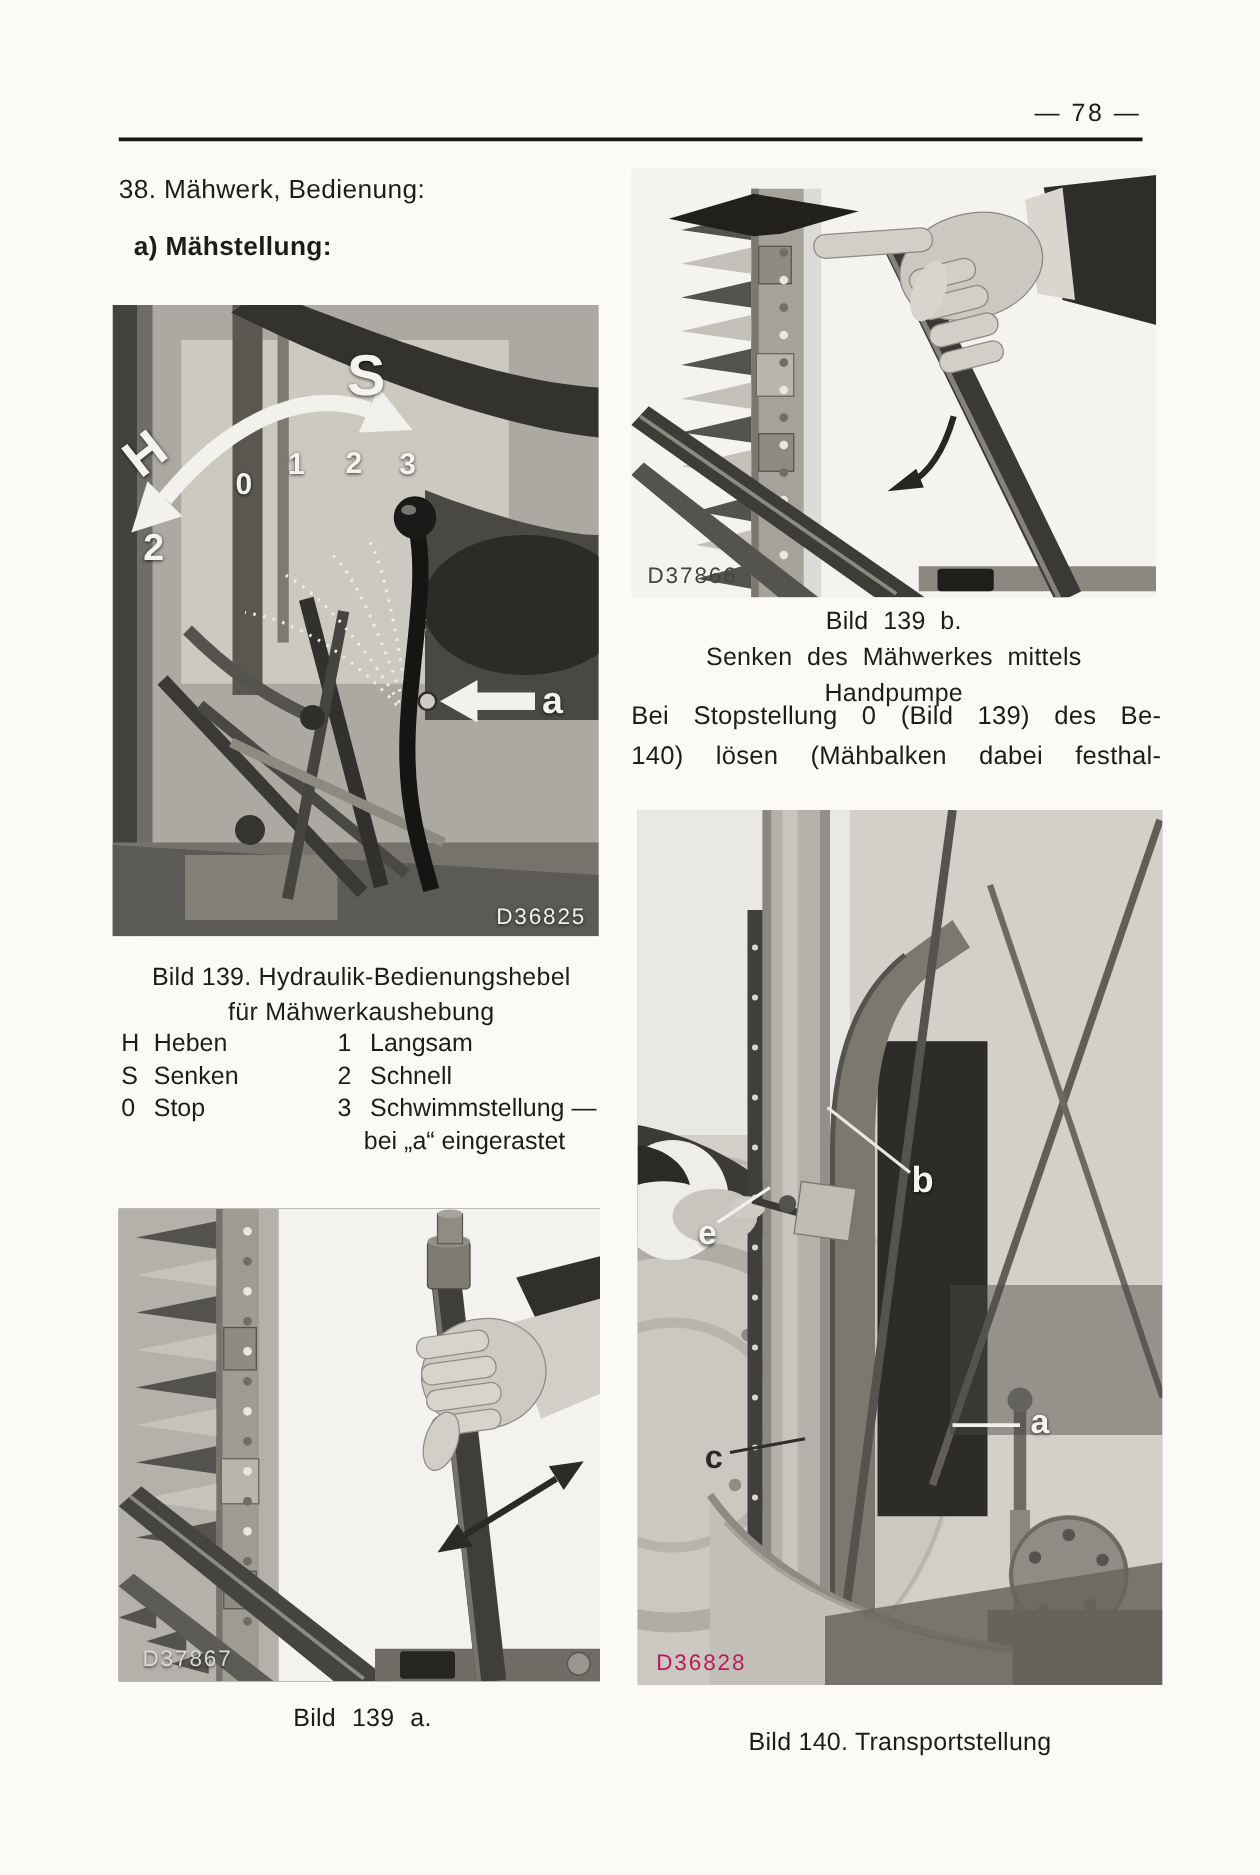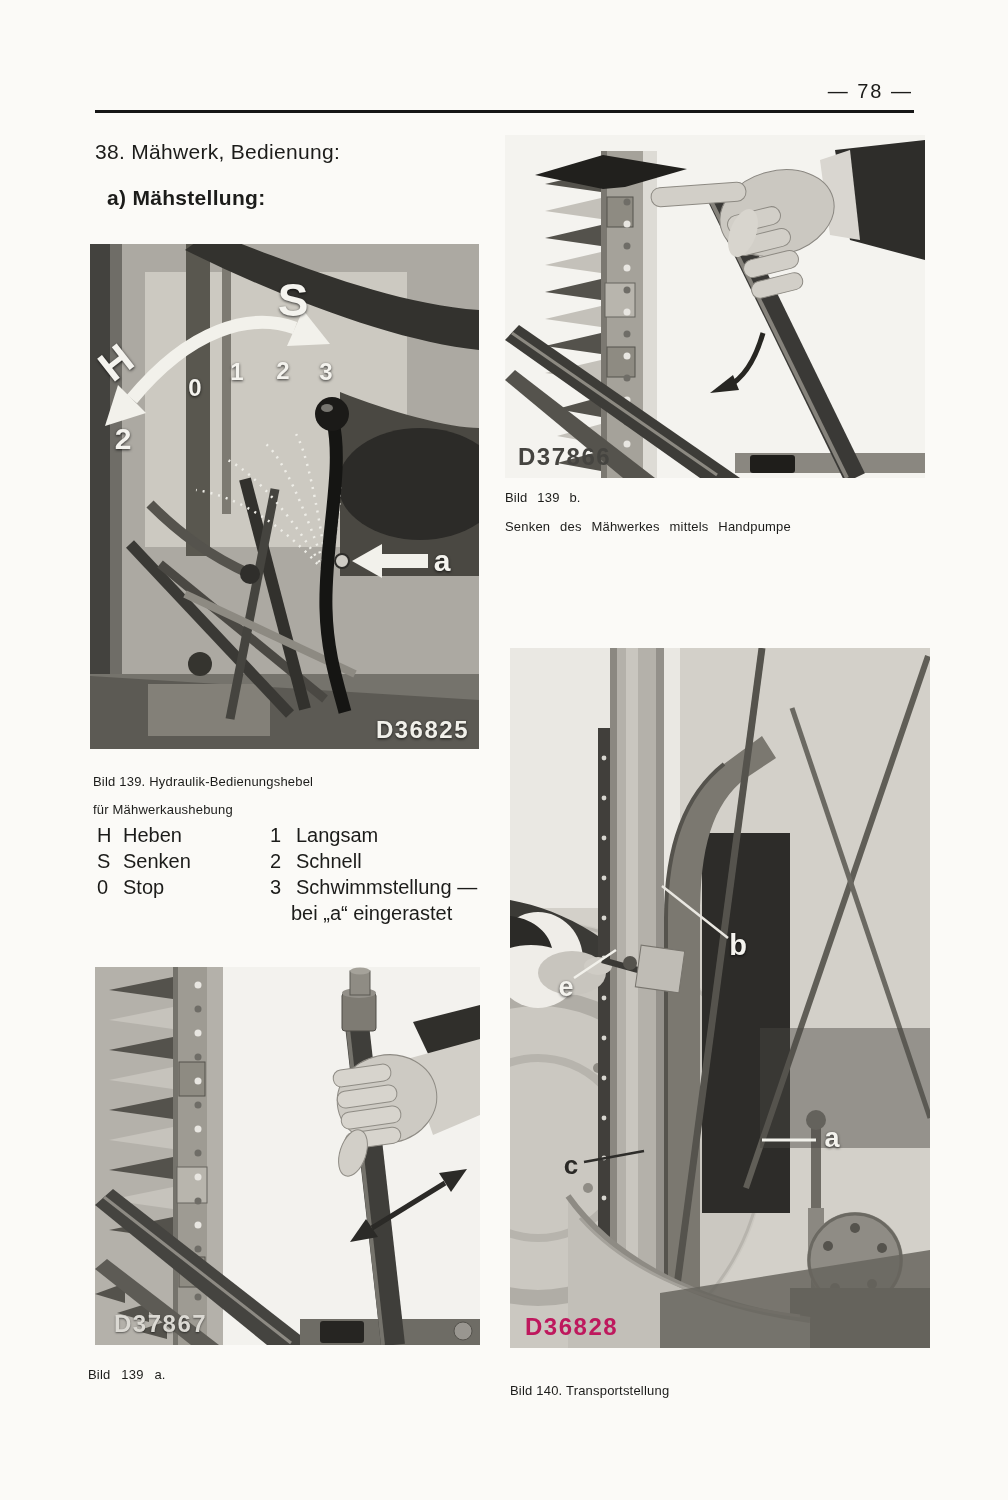--- a/index.html
+++ b/index.html
@@ -22,42 +22,42 @@
   figure.photo { position:absolute; overflow:hidden; background:#cfccc5; }
   figure.photo svg { display:block; width:100%; height:100%; }
   .fig139  { left:90px;  top:244px; width:389px; height:505px; }
   .fig139b { left:505px; top:135px; width:420px; height:343px; }
   .fig140  { left:510px; top:648px; width:420px; height:700px; }
   .fig139a { left:95px;  top:967px; width:385px; height:378px; }
 
   .ph-label { position:absolute; transform:translate(-50%,-50%); font-weight:bold;
               color:#f4f3ee; text-shadow:0 1px 3px rgba(0,0,0,.75); line-height:1; }
   .ph-label.dark { color:#2a2926; text-shadow:none; }
-  .ph-code { position:absolute; font-weight:bold; font-size:24px; letter-spacing:1.5px; line-height:1; }
+  .ph-code { position:absolute; font-weight:normal; font-size:18px; letter-spacing:1.5px; line-height:1; }
 
   
   .l-s  { left:203px; top:56px;  font-size:46px; }
   .l-h  { left:26px;  top:119px; font-size:42px; transform:translate(-50%,-50%) rotate(-38deg); }
   .l-n0 { left:105px; top:144px; font-size:24px; }
   .l-n1 { left:147px; top:128px; font-size:24px; }
   .l-n2 { left:193px; top:127px; font-size:24px; }
   .l-n3 { left:236px; top:128px; font-size:24px; }
   .l-n2b{ left:33px;  top:195px; font-size:30px; }
   .l-a  { left:352px; top:317px; font-size:30px; }
   .c-139  { right:10px; bottom:7px; color:#f1f0ea; text-shadow:0 1px 3px rgba(0,0,0,.7); }
   .c-139b { left:13px;  bottom:9px; color:#454440; }
   
   .l-e  { left:56px;  top:339px; font-size:27px; }
   .l-b  { left:228px; top:297px; font-size:29px; }
   .l-c  { left:61px;  top:517px; font-size:26px; }
   .l-a2 { left:322px; top:490px; font-size:27px; }
   .c-140  { left:15px; bottom:9px; color:#be185d; }
   .c-139a { left:19px; bottom:9px; color:#dbd9d3; text-shadow:0 1px 2px rgba(0,0,0,.5); }
 
-  .caption { position:absolute; font-size:13px; letter-spacing:0.2px; }
+  .caption { position:absolute; text-align:center; font-size:20px; letter-spacing:0.2px; }
   .cap-139  { left:93px;  top:768px;  width:392px; line-height:28px; }
   .cap-139b { left:505px; top:483px;  width:420px; line-height:29px; word-spacing:6px; }
   .cap-139a { left:88px;  top:1361px; width:404px; line-height:28px; word-spacing:7px; }
   .cap-140  { left:510px; top:1383px; width:420px; }
 
   .legend { position:absolute; top:822px; font-size:20px; line-height:26px; }
   .legend-left  { left:97px; }
   .legend-right { left:270px; }
   .legend .row { display:flex; }
   .legend .k { width:26px; flex:none; }
@@ -233,20 +233,22 @@
     </svg>
     <span class="ph-code c-139b">D37866</span>
   </figure>
 
   <div class="caption cap-139b">
     <div>Bild 139 b.</div>
     <div>Senken des Mähwerkes mittels Handpumpe</div>
   </div>
 
   <div class="para">
+    <div class="pline">Bei Stopstellung 0 (Bild 139) des Be-</div>
+    <div class="pline">140) lösen (Mähbalken dabei festhal-</div>
   </div>
 
   <figure class="photo fig140">
     <svg viewBox="0 0 420 700">
       <rect width="420" height="700" fill="#d3d0c9"></rect>
       <rect width="170" height="260" fill="#eae8e3"></rect>
       <g>
         <circle cx="28" cy="500" r="228" fill="#cbc8c1"></circle>
         <circle cx="28" cy="500" r="225" fill="none" stroke="#b7b4ad" stroke-width="3"></circle>
         <circle cx="28" cy="500" r="150" fill="none" stroke="#b0ada6" stroke-width="16"></circle>

